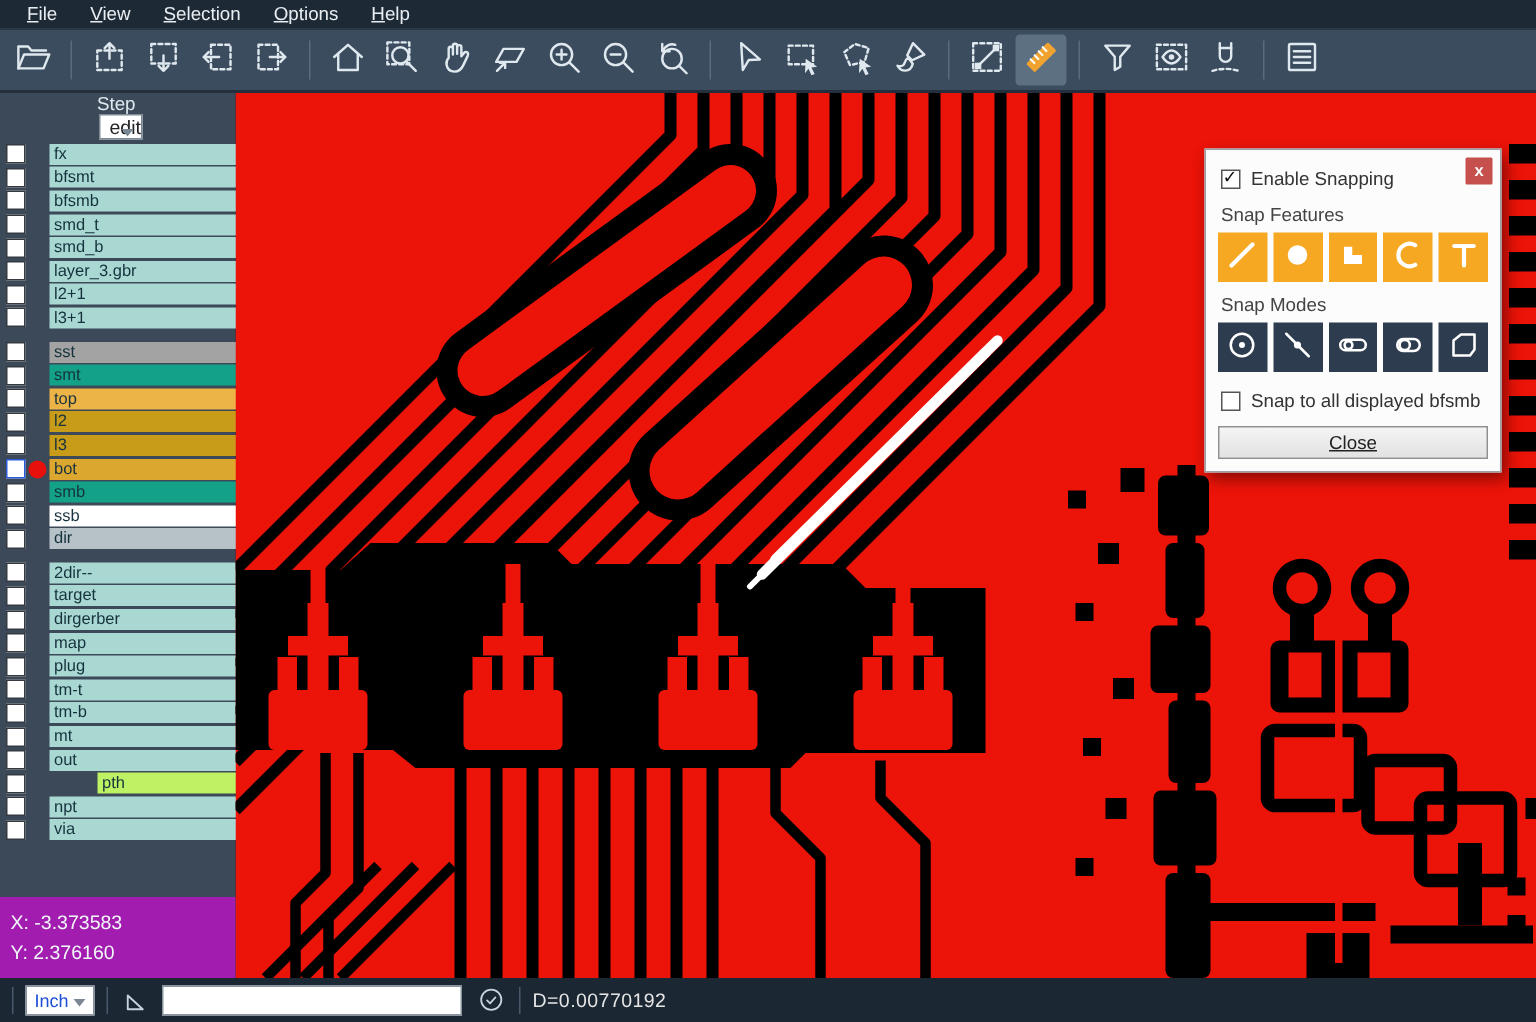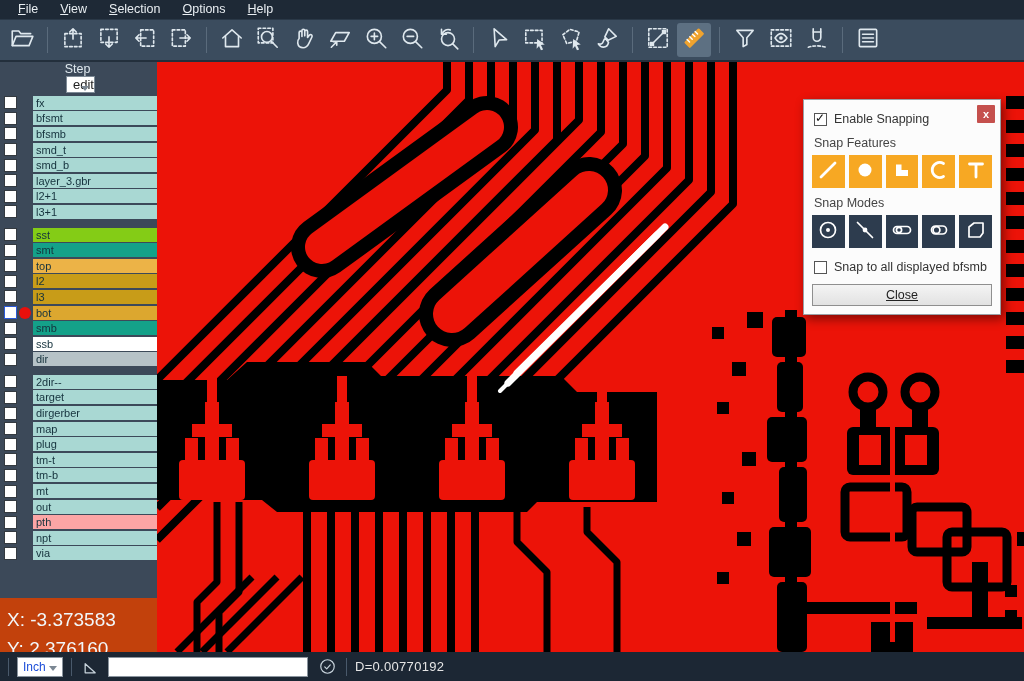--- a/index.html
+++ b/index.html
@@ -46,21 +46,21 @@
   .cb { width:13px; height:13px; background:#fff; border:1.5px solid #343a40;
         margin-left:4px; flex:none; position:relative; }
   .cb.sel { border-color:#2b59d8; }
   .cb .ck { position:absolute; left:0px; top:-3px; font-size:12px; color:#111; }
   .dot { position:absolute; left:19px; top:2px; width:12px; height:12px; border-radius:50%;
          background:#e8100c; }
   .layer-bar { position:absolute; left:33px; width:143px; height:14px; font-size:11px;
                color:#15323d; padding:0 3px; display:flex; align-items:center; overflow:hidden; }
   .layer-bar .grid-glyph { margin-left:auto; font-size:11px; color:#333; line-height:10px; }
   .coords { position:absolute; left:0; bottom:0; width:157px; height:54px;
-            background:#c2410c; color:#f2f7fa; font-size:19px; padding:7px 0 0 7px;
+            background:#a21caf; color:#f2f7fa; font-size:13px; padding:7px 0 0 7px;
             line-height:1.55; }
 
   
   .canvas { position:absolute; left:157px; top:62px; width:867px; height:590px; }
 
   
   .statusbar { position:absolute; left:0; bottom:0; width:1024px; height:29px;
                background:#1c2734; display:flex; align-items:center; }
   .sb-sep { width:1px; height:18px; background:#49596b; margin:0 8px; }
   .unit-select { width:46px; height:20px; background:#fff; border:1px solid #8a949e;
@@ -298,21 +298,21 @@
             <div class="layer-bar" style="background: rgb(169, 216, 211);">l2+1</div>
           </div>
           <div class="layer-row">
             <div class="cb"></div>
             <div class="layer-bar" style="background: rgb(169, 216, 211);">l3+1</div>
           </div>
         </div>
         <div class="layer-group">
           <div class="layer-row">
             <div class="cb"></div>
-            <div class="layer-bar" style="background: #84cc16;">sst</div>
+            <div class="layer-bar" style="background: #a3a3a3;">sst</div>
           </div>
           <div class="layer-row">
             <div class="cb"></div>
             <div class="layer-bar" style="background: rgb(20, 161, 137);">smt</div>
           </div>
           <div class="layer-row">
             <div class="cb"></div>
             <div class="layer-bar" style="background: rgb(236, 179, 71);">top</div>
           </div>
           <div class="layer-row">
@@ -373,21 +373,21 @@
           <div class="layer-row">
             <div class="cb"></div>
             <div class="layer-bar" style="background: rgb(169, 216, 211);">mt</div>
           </div>
           <div class="layer-row">
             <div class="cb"></div>
             <div class="layer-bar" style="background: rgb(169, 216, 211);">out</div>
           </div>
           <div class="layer-row">
             <div class="cb"></div>
-            <div class="layer-bar" style="background: #fca5a5;">pth</div>
+            <div class="layer-bar" style="background: #bef264; margin-left: 32px;">pth</div>
           </div>
           <div class="layer-row">
             <div class="cb"></div>
             <div class="layer-bar" style="background: rgb(169, 216, 211);">npt</div>
           </div>
           <div class="layer-row">
             <div class="cb"></div>
             <div class="layer-bar" style="background: rgb(169, 216, 211);">via</div>
           </div>
         </div>

